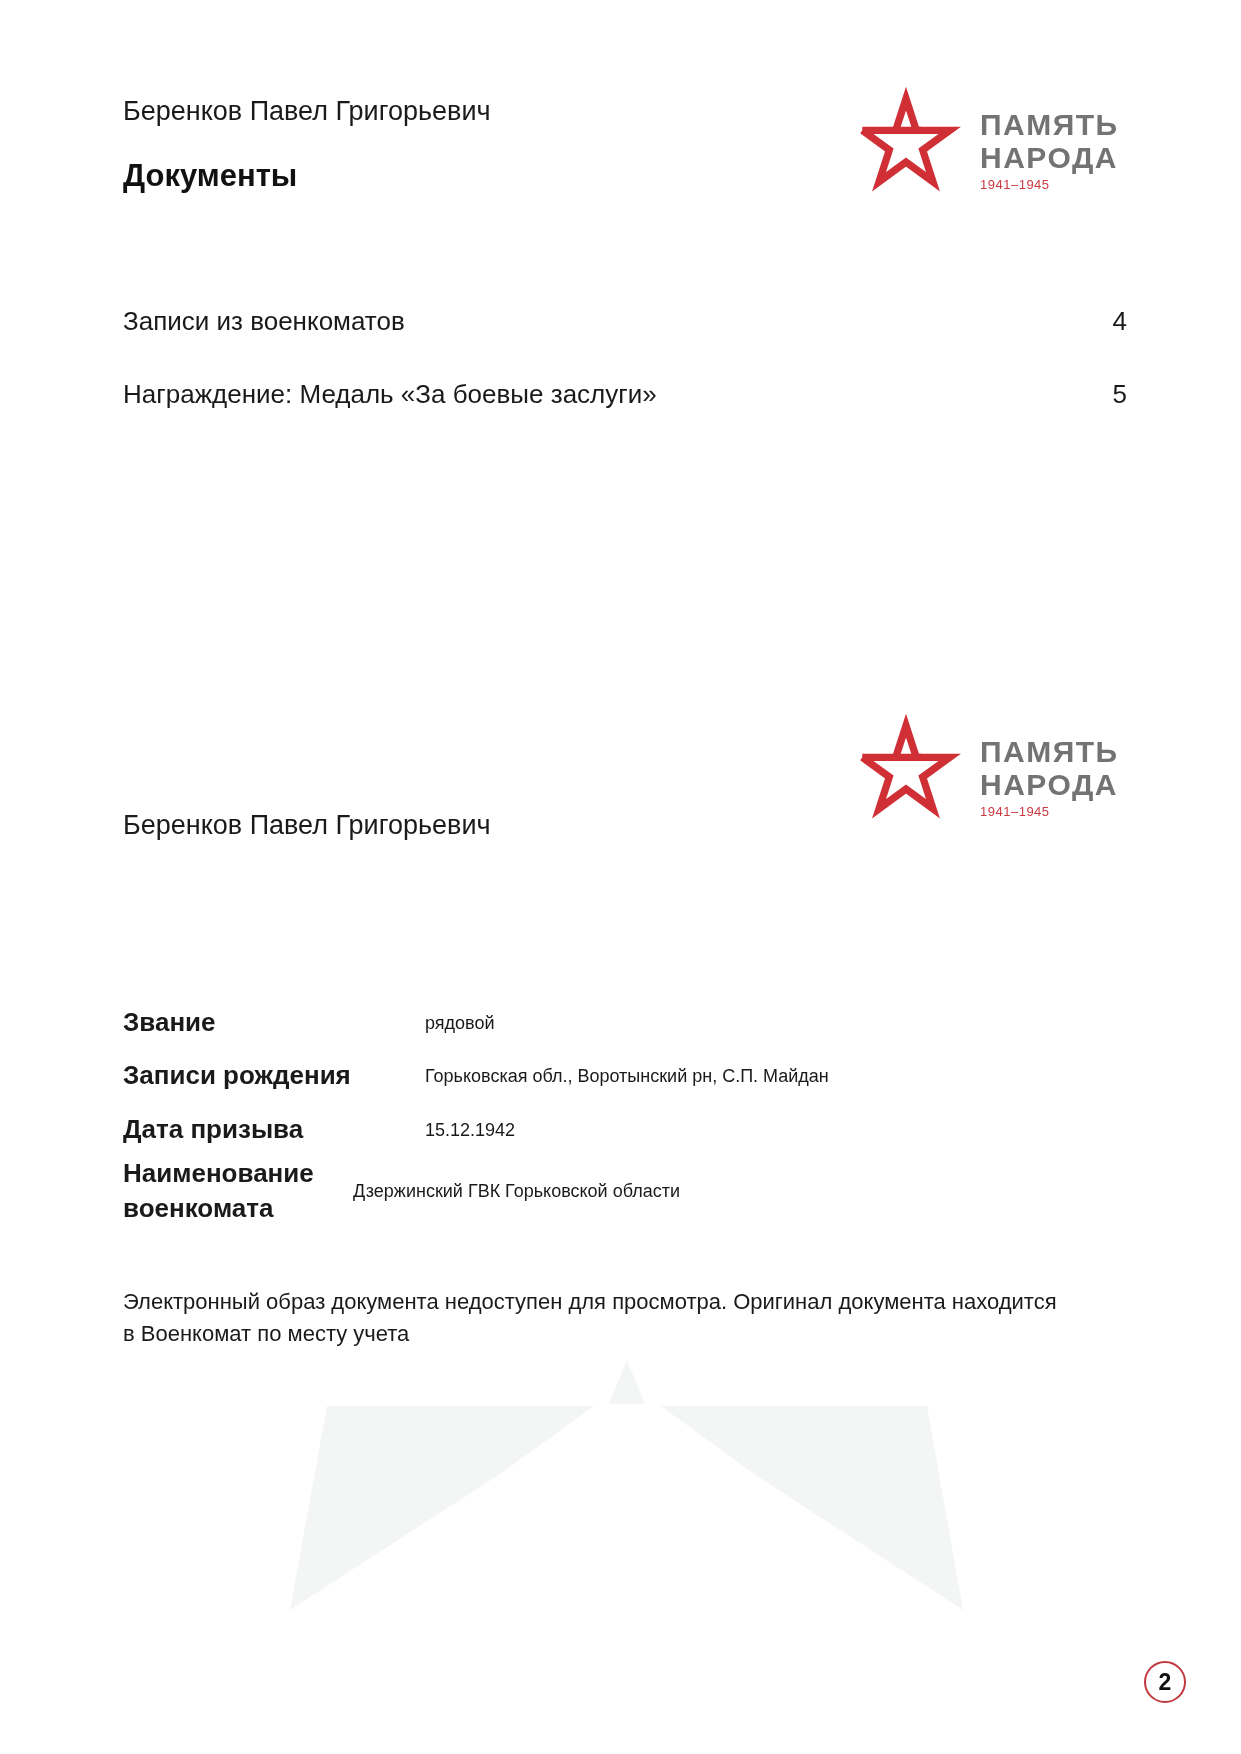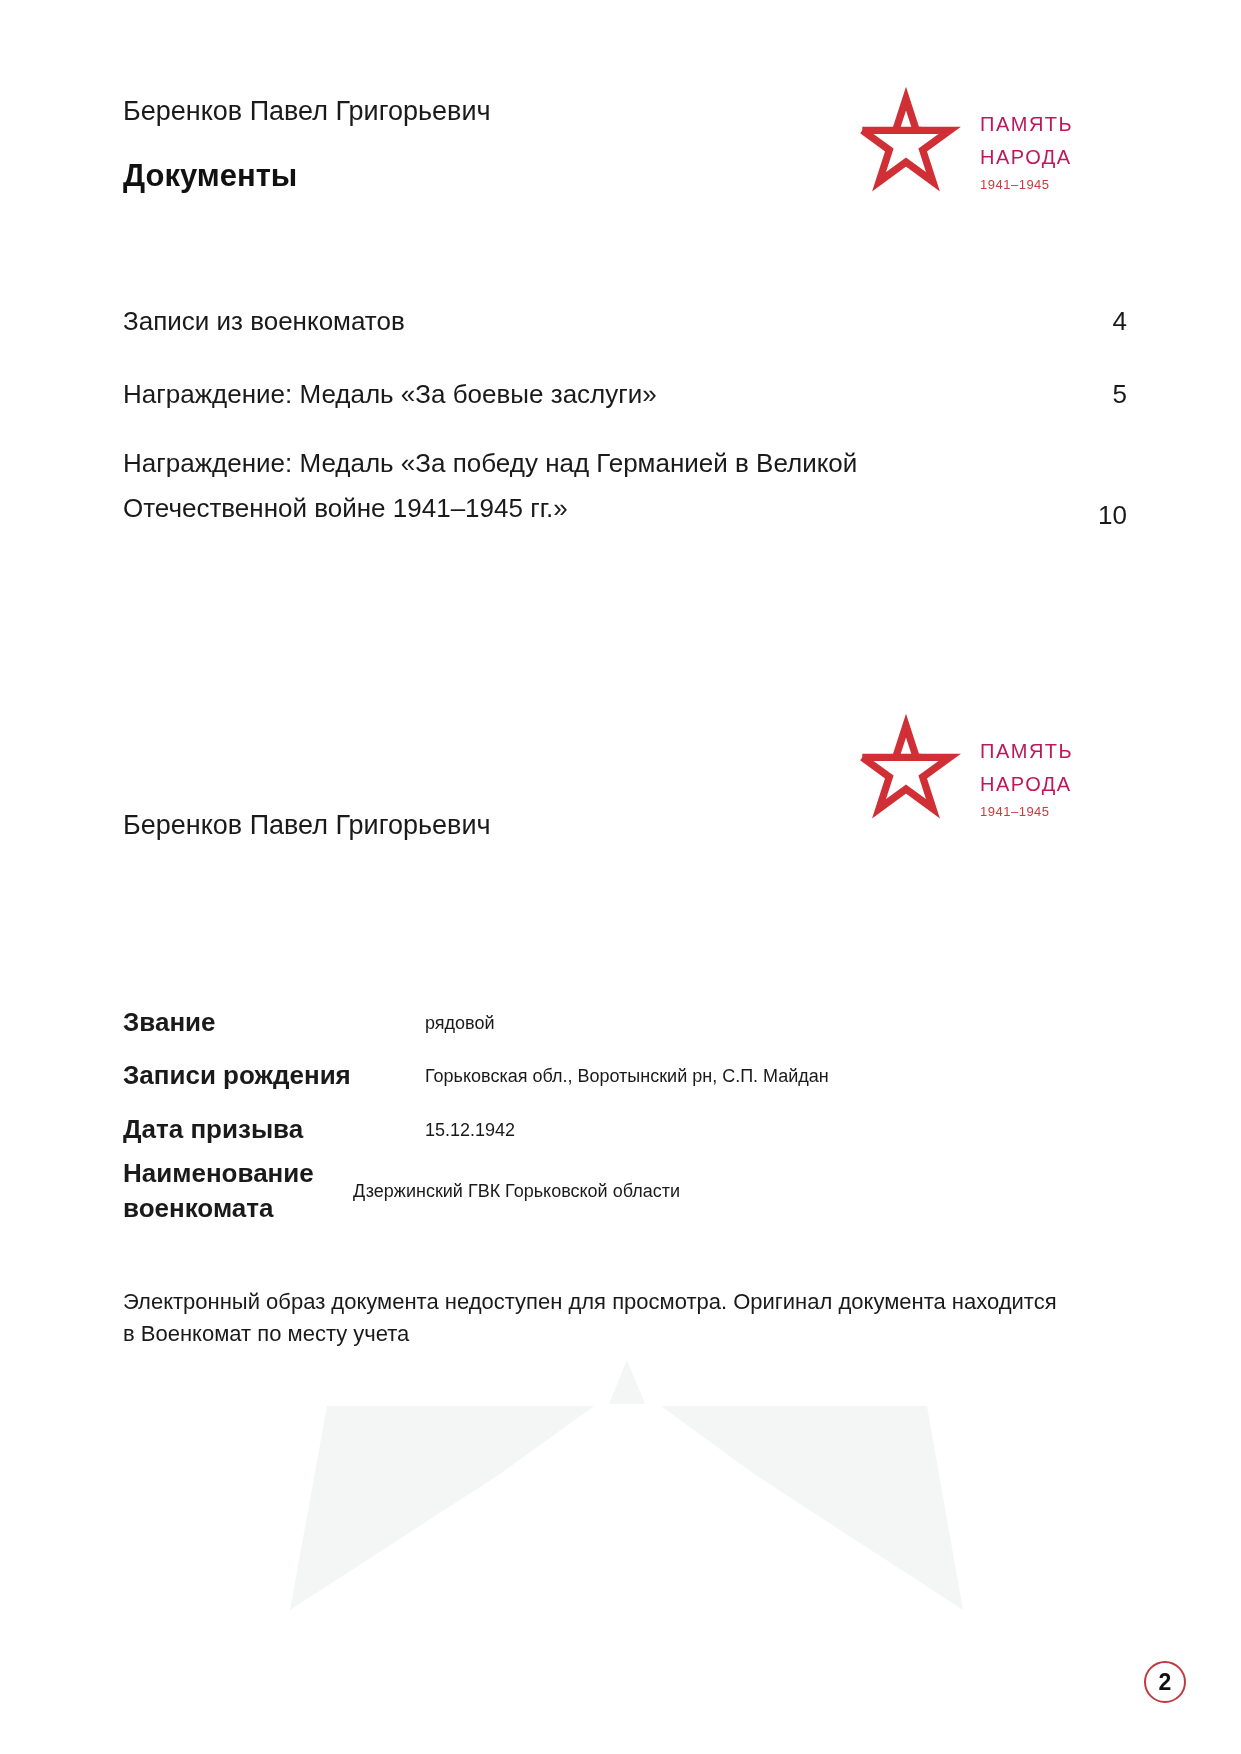--- a/index.html
+++ b/index.html
@@ -8,21 +8,21 @@
     font-family:"Liberation Sans","DejaVu Sans",sans-serif;color:#1a1a1a;
   }
   .abs{position:absolute;}
   
   .person-name{left:123px;font-size:27px;line-height:30px;color:#1a1a1a;}
   .doc-title{left:123px;font-size:31px;font-weight:bold;color:#111;}
   .record-title{left:123px;font-size:32px;font-weight:bold;color:#111;}
   
   .logo{display:flex;align-items:flex-start;}
   .logo-text{margin-left:18px;margin-top:23px;}
-  .logo-word{font-size:20px;font-weight:normal;color:#be185d;letter-spacing:1.5px;line-height:33px;}
+  .logo-word{font-size:30px;font-weight:bold;color:#737373;letter-spacing:1.5px;line-height:33px;}
   .logo-years{font-size:13px;color:#ca3a40;letter-spacing:0.5px;margin-top:3px;}
   
   .toc-row{position:absolute;left:123px;width:1004px;display:flex;justify-content:space-between;align-items:flex-end;}
   .toc-label{font-size:26px;line-height:32px;max-width:760px;}
   .toc-row.tall .toc-label{line-height:45px;}
   .toc-page{font-size:26px;line-height:32px;}
   
   .field-row{position:absolute;left:123px;width:1004px;display:flex;align-items:center;}
   .field-label{width:302px;flex:0 0 302px;font-size:26px;font-weight:bold;line-height:35px;}
   .field-value{flex:1;font-size:18px;line-height:32px;}
@@ -63,24 +63,20 @@
   </div>
 
   <div class="toc-row" style="top:305px;">
     <div class="toc-label">Записи из военкоматов</div>
     <div class="toc-page">4</div>
   </div>
   <div class="toc-row" style="top:378px;">
     <div class="toc-label">Награждение: Медаль «За боевые заслуги»</div>
     <div class="toc-page">5</div>
   </div>
-  <div class="toc-row tall" style="top:441px;">
-    <div class="toc-label">Награждение: Медаль «За победу над Германией в Великой Отечественной войне 1941–1945 гг.»</div>
-    <div class="toc-page">10</div>
-  </div>
 
   <div class="abs person-name" style="top:810px;">Беренков Павел Григорьевич</div>
 
 
   <div class="abs logo" style="left:850px;top:712px;">
     <svg width="112" height="110" viewBox="-11 -12 122 118" fill="none" aria-hidden="true">
       <path d="M 2.4 36.5 L 31.8 57.9 L 20.6 92.5 L 50 71.1 L 79.4 92.5 L 68.2 57.9 L 97.6 36.5 L 61.2 36.5 L 50 2 L 38.8 36.5" stroke="#d02f36" stroke-width="8" stroke-linejoin="miter" stroke-miterlimit="4"></path>
       <path d="M 2.4 36.5 L 66.5 36.5" stroke="#d02f36" stroke-width="8"></path>
     </svg>
     <div class="logo-text">

